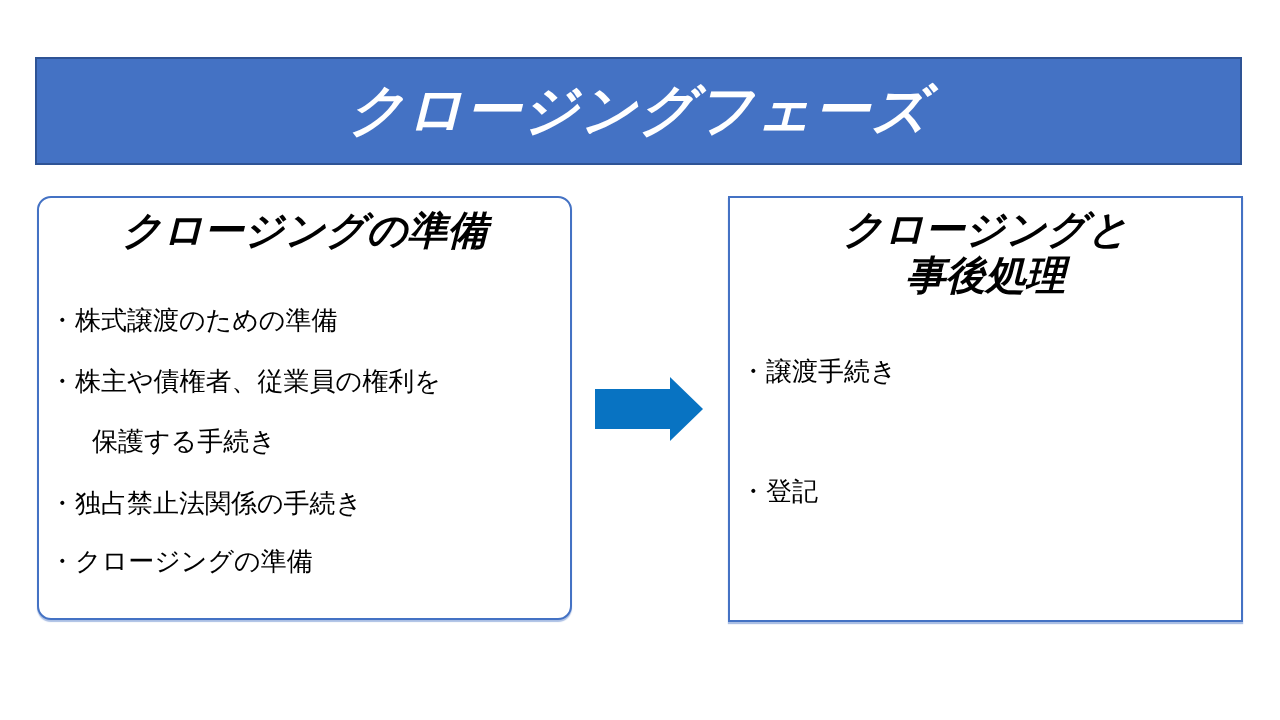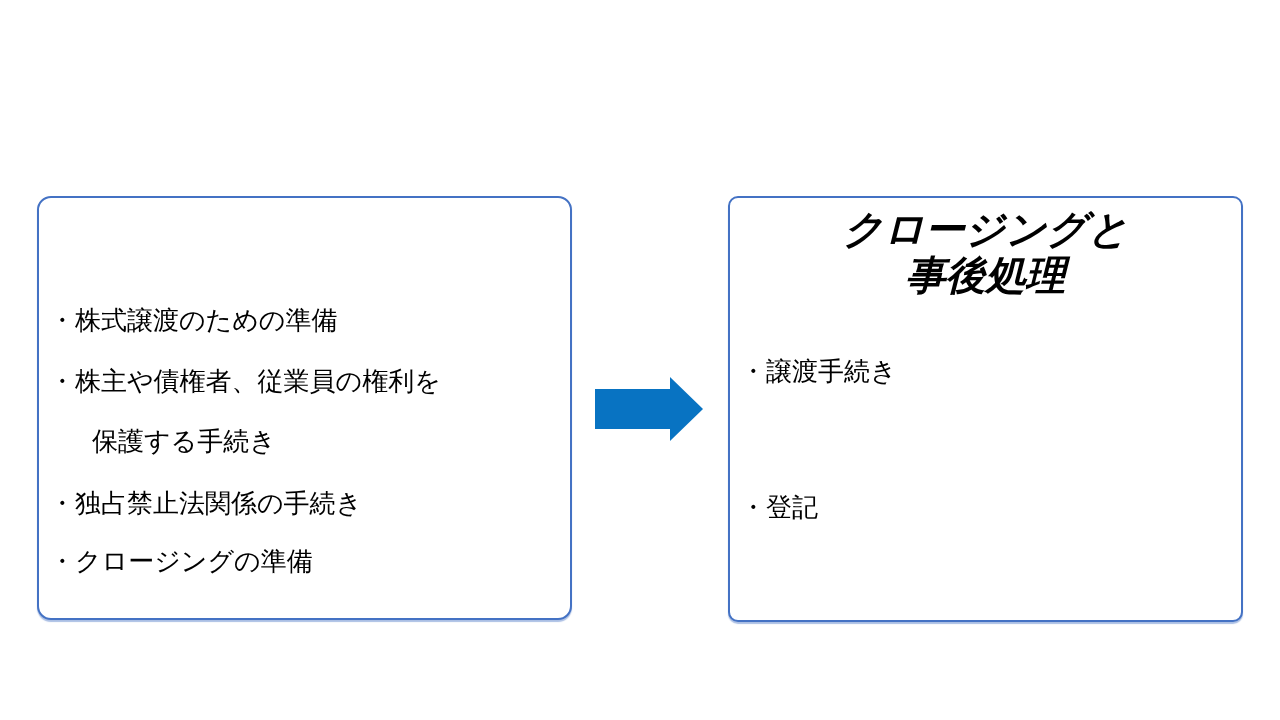--- a/index.html
+++ b/index.html
@@ -34,21 +34,21 @@
     letter-spacing:1px;white-space:nowrap;
   }
 
   
   .box{
     position:absolute;top:196px;background:var(--background);
     border:2px solid var(--box-border);
     box-shadow:0 2px 1px rgba(68,114,196,0.45);
   }
   .box-left{left:37px;width:535px;height:424px;border-radius:14px;}
-  .box-right{left:728px;width:515px;height:426px;border-radius:10px;}
+  .box-right{left:728px;width:515px;height:426px;border-radius:0;}
 
   .box-title{
     position:absolute;left:0;top:8px;width:100%;
     text-align:center;
     font-size:40px;line-height:48px;
     font-weight:bold;font-style:italic;
     color:var(--body-text);white-space:nowrap;
   }
   .box-title .title-line{line-height:46px;}
 
@@ -62,36 +62,40 @@
   
   .lb-0{top:104px;}
   .lb-1{top:165px;}
   .lb-2{top:225px;}
   .lb-3{top:287px;}
   .lb-4{top:345px;}
 
   
   .rb-0{top:155px;}
   .rb-1{top:215px;}
-  .rb-2{top:275px;margin-top:16px;}
+  .rb-2{top:275px;}
 
   
   .arrow{
     position:absolute;left:595px;top:377px;width:108px;height:64px;
     color:var(--arrow-fill);
   }
   .arrow svg{display:block;width:100%;height:100%;}
 </style>
 </head>
 <body>
 
 <div class="slide">
 
+  <div class="banner">
+    <div class="banner-title">クロージングフェーズ</div>
+  </div>
 
   <div class="box box-left">
+    <div class="box-title">クロージングの準備</div>
     <div class="bullet-line lb-0">・株式譲渡のための準備</div>
     <div class="bullet-line lb-1">・株主や債権者、従業員の権利を</div>
     <div class="bullet-line indent lb-2">保護する手続き</div>
     <div class="bullet-line lb-3">・独占禁止法関係の手続き</div>
     <div class="bullet-line lb-4">・クロージングの準備</div>
   </div>
 
   <div class="arrow">
     <svg viewBox="0 0 108 64" xmlns="http://www.w3.org/2000/svg" aria-hidden="true">
       <polygon points="0,12 75,12 75,0 108,32 75,64 75,52 0,52" fill="currentColor"></polygon>

